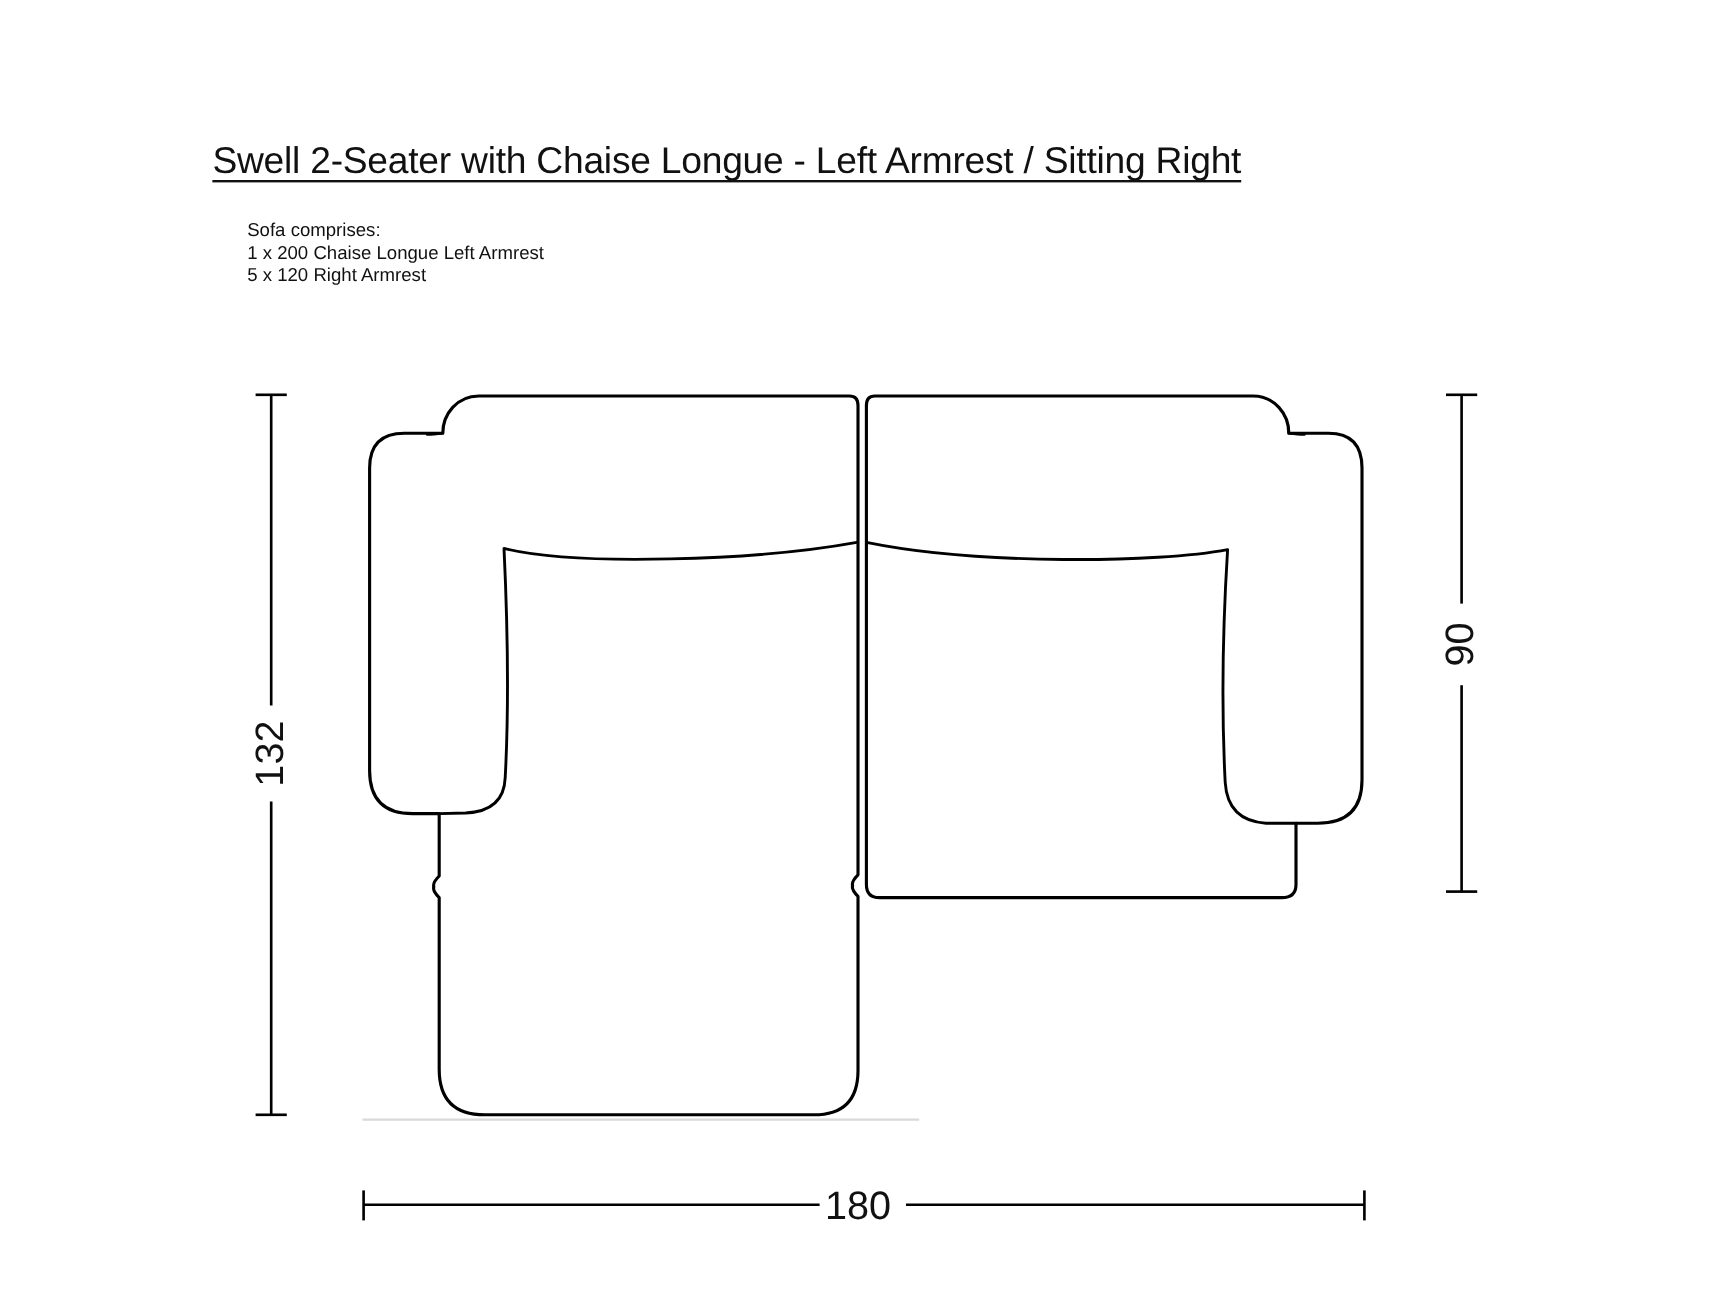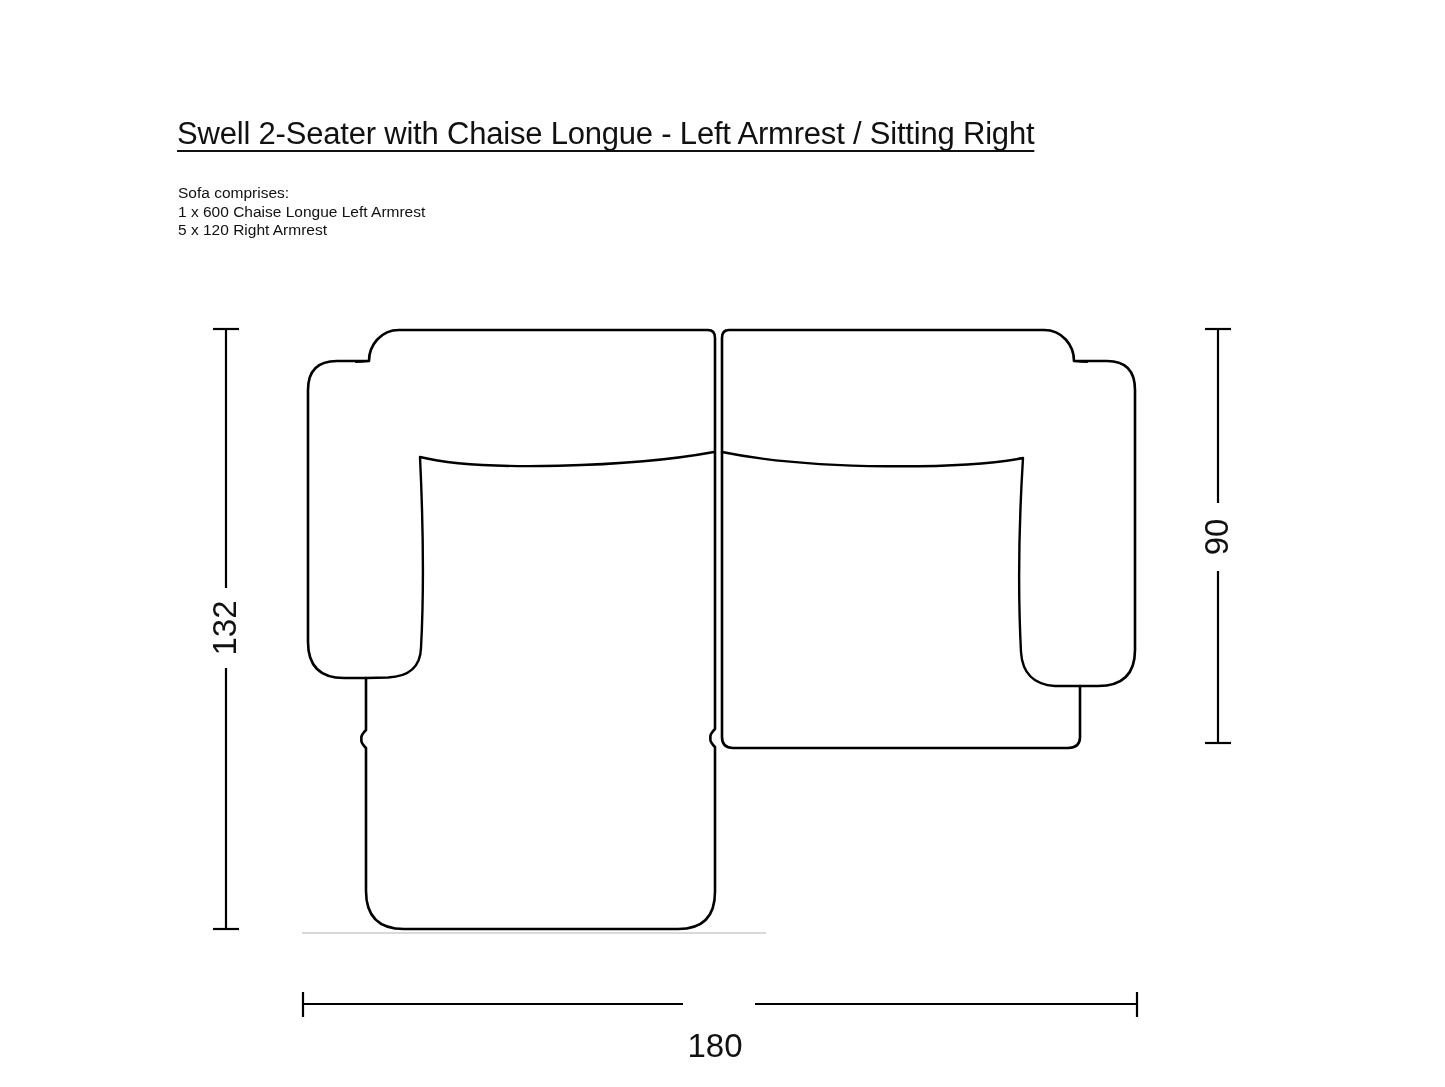--- a/index.html
+++ b/index.html
@@ -36,21 +36,21 @@
     text-underline-offset:6px;
   }
   .composition{
     position:absolute;
     left:178px;
     top:184px;
     font-size:15.5px;
     line-height:18.6px;
     color:var(--text);
   }
-  .composition div{white-space:nowrap;}
+  .composition div{white-space:nowrap;margin-left:28px;}
   .drawing{
     position:absolute;
     left:0;top:0;
     width:1445px;
     height:1087px;
   }
   .drawing path.module{
     fill:none;
     stroke:var(--line);
     stroke-width:2.6;
@@ -84,33 +84,32 @@
     font-size:33px;
     line-height:33px;
     color:var(--text);
     white-space:nowrap;
   }
   .dim-label.vertical{
     transform:translate(-50%,-50%) rotate(-90deg);
   }
   .dim-label.horizontal{
     transform:translate(-50%,-50%);
-    margin-top:41px;
   }
 </style>
 </head>
 <body>
 
 <div class="sheet">
 
   <div class="title">Swell 2-Seater with Chaise Longue - Left Armrest / Sitting Right</div>
 
   <div class="composition">
     <div>Sofa comprises:</div>
-    <div>1 x 600 Chaise Longue Left Armrest</div>
+    <div>1 x 200 Chaise Longue Left Armrest</div>
     <div>5 x 120 Right Armrest</div>
   </div>
 
   <svg class="drawing" viewBox="0 0 1445 1087">
 
     <line class="shadow" x1="302" y1="933" x2="766" y2="933"></line>
 
     <path class="module" d="M 399 330
          L 708 330
          Q 715 330 715 338

